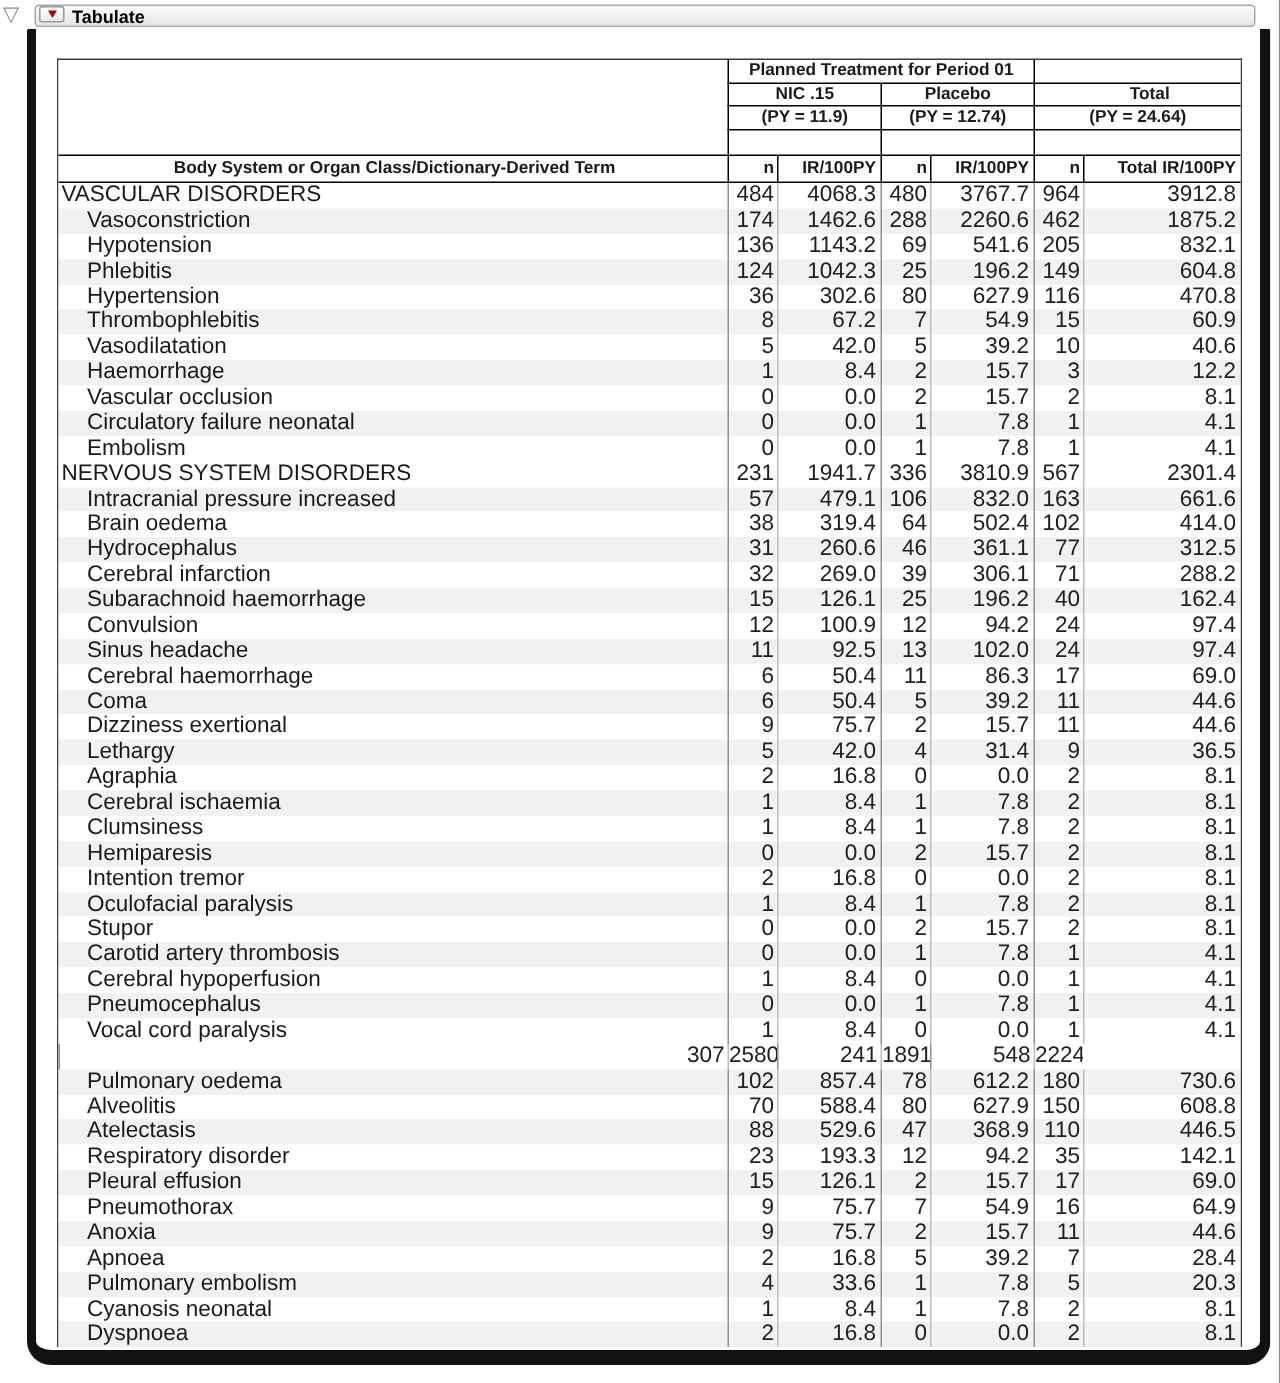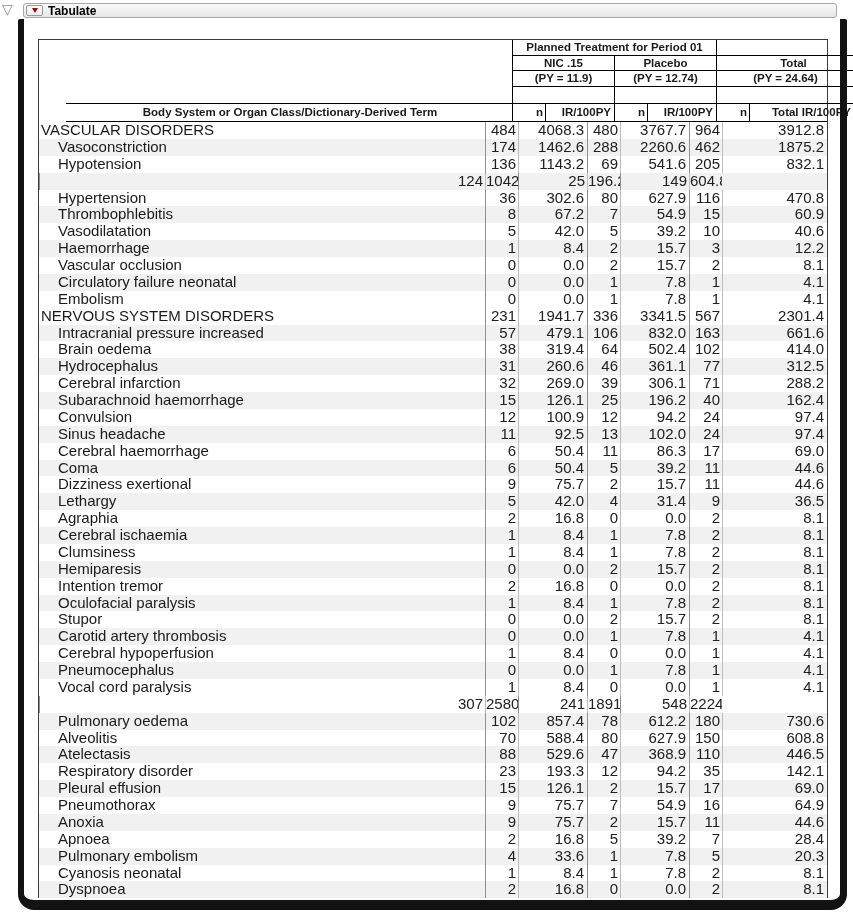--- a/index.html
+++ b/index.html
@@ -18,39 +18,39 @@
   }
   
   .disclosure{
     position:absolute;left:2px;top:1px;font-size:14px;color:#8a8a8a;
     line-height:16px;z-index:5;cursor:pointer;
   }
   .outline-bar{
     position:absolute;left:23px;top:3px;width:814px;height:15px;box-sizing:border-box;
     background:linear-gradient(#f9f9f9,#e7e7e7);
     border:1px solid #a8a8a8;border-radius:3px;
-    display:flex;align-items:center;z-index:5;
+    display:flex;z-index:5;
   }
   .menu-btn{
     width:17px;height:11px;margin-left:2px;box-sizing:border-box;
     background:linear-gradient(#ffffff,#eaeaea);
     border:1px solid #9a9a9a;border-radius:2px;
     display:flex;align-items:center;justify-content:center;cursor:pointer;
   }
   .red-tri{
     width:0;height:0;border-left:3.5px solid transparent;border-right:3.5px solid transparent;
     border-top:5px solid #b40000;
   }
   .outline-title{font-weight:bold;font-size:12px;margin-left:5px;color:#000;}
   
   .report-table{
     position:absolute;left:38px;top:39px;width:790px;box-sizing:border-box;
     border:1px solid #3d3d3d;border-bottom:none;background:#fff;z-index:10;
   }
-  .thead{position:relative;height:81px;border-bottom:1px solid #000;background:#fff;margin-left:27px;}
+  .thead{position:relative;height:81px;border-bottom:1px solid #000;background:#fff;}
   .h{
     position:absolute;box-sizing:border-box;font-weight:bold;font-size:11.5px;
     text-align:center;overflow:hidden;white-space:nowrap;
   }
   .bl{border-left:1px solid #000;}
   .bb{border-bottom:1px solid #000;}
   .hline{position:absolute;left:0;top:63px;width:788px;height:1px;background:#000;}
   .row-header-cell{text-align:center;padding-left:2px;}
   .num-h{text-align:right;}
   
@@ -127,20 +127,21 @@
       <div class="trow term-row">
         <div class="cell label-cell">Hypotension</div>
         <div class="cell num-cell c0">136</div>
         <div class="cell num-cell c1">1143.2</div>
         <div class="cell num-cell c2">69</div>
         <div class="cell num-cell c3">541.6</div>
         <div class="cell num-cell c4">205</div>
         <div class="cell num-cell c5">832.1</div>
       </div>
       <div class="trow term-row odd">
+        <div class="cell label-cell">Phlebitis</div>
         <div class="cell num-cell c0">124</div>
         <div class="cell num-cell c1">1042.3</div>
         <div class="cell num-cell c2">25</div>
         <div class="cell num-cell c3">196.2</div>
         <div class="cell num-cell c4">149</div>
         <div class="cell num-cell c5">604.8</div>
       </div>
       <div class="trow term-row">
         <div class="cell label-cell">Hypertension</div>
         <div class="cell num-cell c0">36</div>
@@ -202,21 +203,21 @@
         <div class="cell num-cell c2">1</div>
         <div class="cell num-cell c3">7.8</div>
         <div class="cell num-cell c4">1</div>
         <div class="cell num-cell c5">4.1</div>
       </div>
       <div class="trow section-row">
         <div class="cell label-cell">NERVOUS SYSTEM DISORDERS</div>
         <div class="cell num-cell c0">231</div>
         <div class="cell num-cell c1">1941.7</div>
         <div class="cell num-cell c2">336</div>
-        <div class="cell num-cell c3">3341.5</div>
+        <div class="cell num-cell c3">3810.9</div>
         <div class="cell num-cell c4">567</div>
         <div class="cell num-cell c5">2301.4</div>
       </div>
       <div class="trow term-row odd">
         <div class="cell label-cell">Intracranial pressure increased</div>
         <div class="cell num-cell c0">57</div>
         <div class="cell num-cell c1">479.1</div>
         <div class="cell num-cell c2">106</div>
         <div class="cell num-cell c3">832.0</div>
         <div class="cell num-cell c4">163</div>

